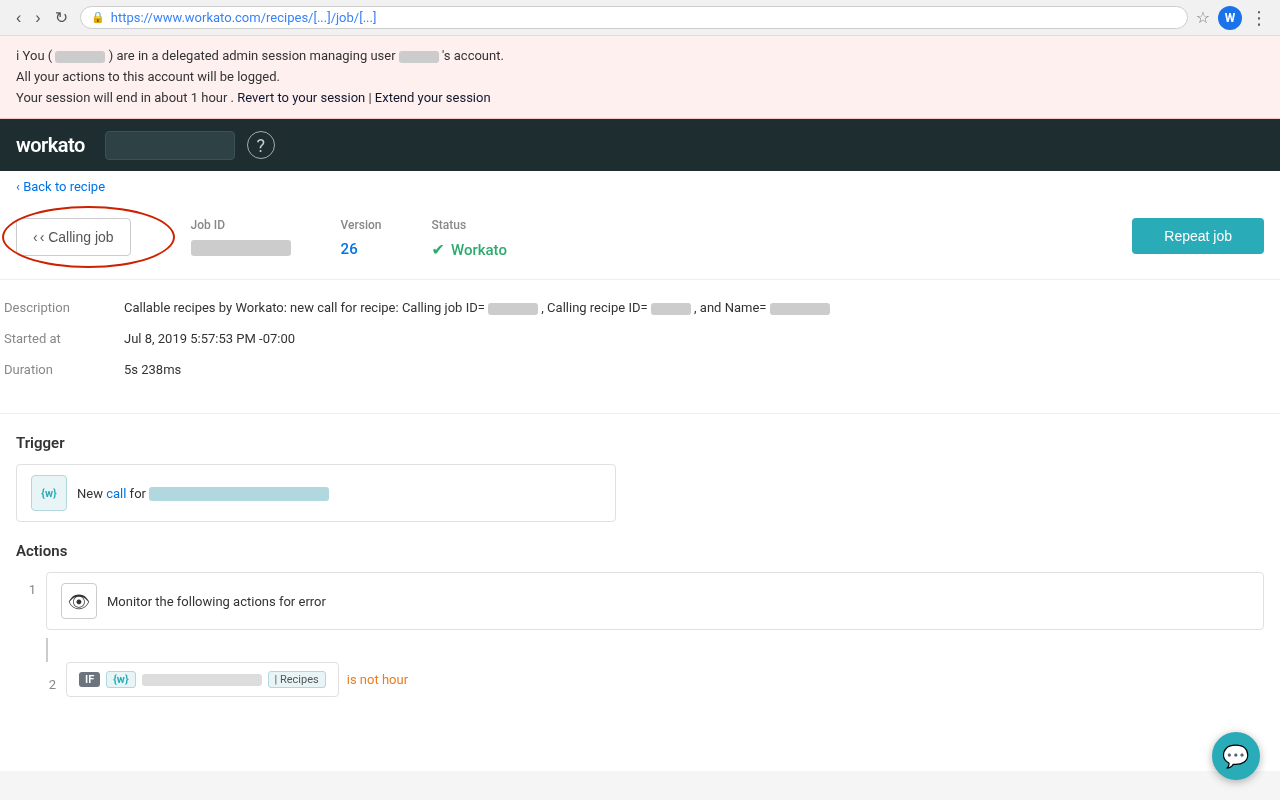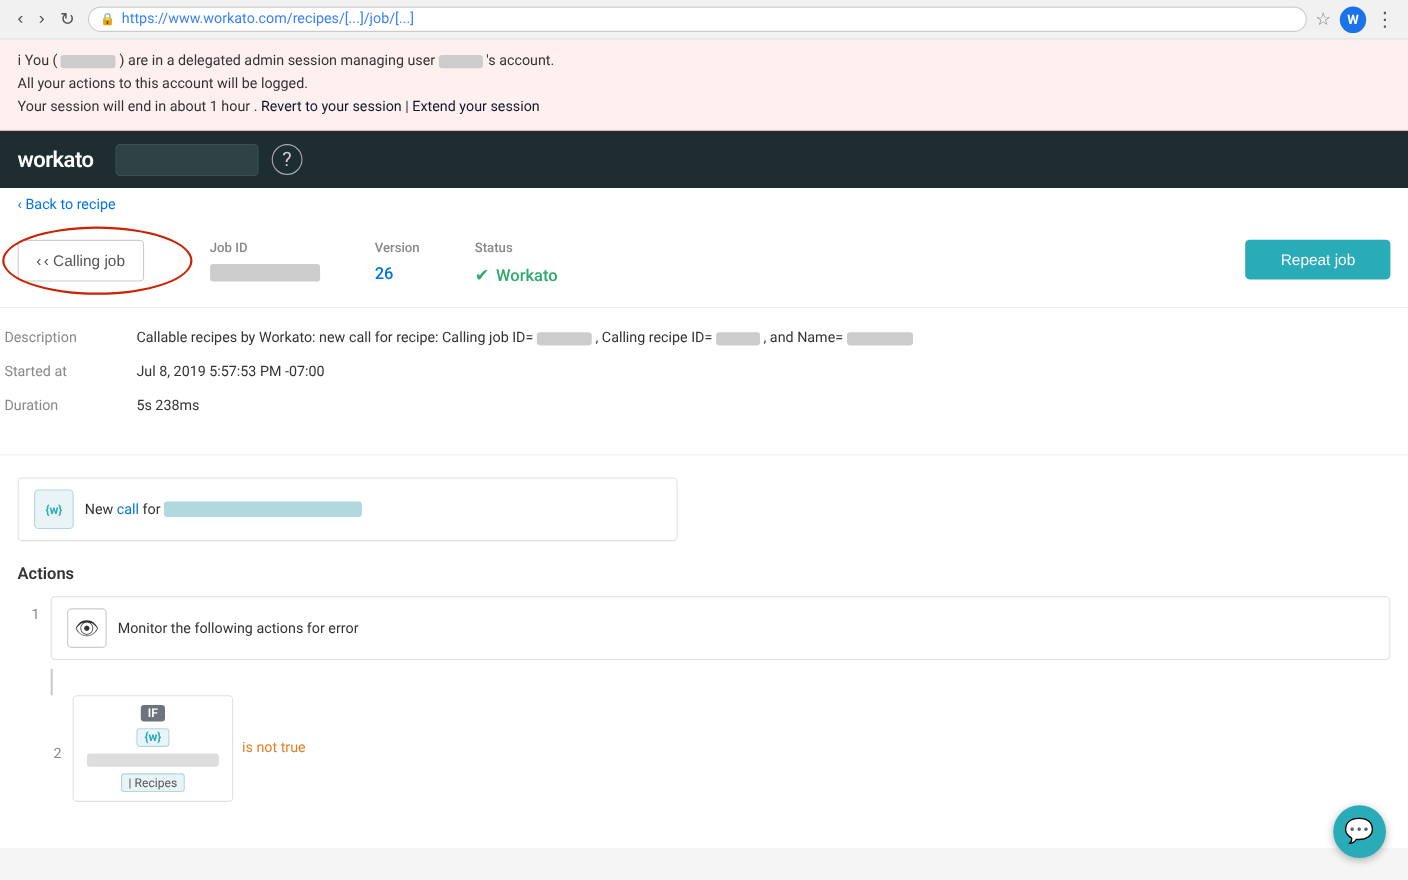--- a/index.html
+++ b/index.html
@@ -290,21 +290,20 @@
     }
     .if-block {
       background: white;
       border: 1px solid #e0e0e0;
       border-radius: 4px;
       padding: 8px 12px;
       display: flex;
       align-items: center;
       gap: 6px;
       font-size: 13px;
-      flex-direction: column;
     }
     .if-label {
       background: #6c757d;
       color: white;
       border-radius: 3px;
       padding: 1px 6px;
       font-size: 11px;
       font-weight: 600;
     }
     .w-badge {
@@ -451,20 +450,21 @@
       <span class="detail-value">Jul 8, 2019 5:57:53 PM -07:00</span>
     </div>
     <div class="detail-row">
       <span class="detail-label">Duration</span>
       <span class="detail-value">5s 238ms</span>
     </div>
   </div>
 
   
   <div class="section">
+    <div class="section-title">Trigger</div>
     <div class="trigger-block">
       <div class="workato-icon">{w}</div>
       <span class="trigger-text">
         <span>New </span>
         <span class="call-link">call</span>
         <span> for </span>
         <span class="blurred-bar"></span>
       </span>
     </div>
   </div>
@@ -486,21 +486,21 @@
     <div class="action-connector"></div>
 
     <div style="display:flex;align-items:center;margin-left:20px;margin-top:0;">
       <span class="action-number" style="margin-right:10px;">2</span>
       <div class="if-block">
         <span class="if-label">IF</span>
         <span class="w-badge">{w}</span>
         <span class="blurred-bar-sm"></span>
         <span class="trigger-badge">| Recipes</span>
       </div>
-      <span class="is-not-true" style="margin-left:8px;">is not true</span>
+      <span class="is-not-true" style="margin-left:8px;">is not hour</span>
     </div>
   </div>
 
 </div>
 
 <div class="chat-btn">
   <span>💬</span>
 </div>
 
 </body></html>

